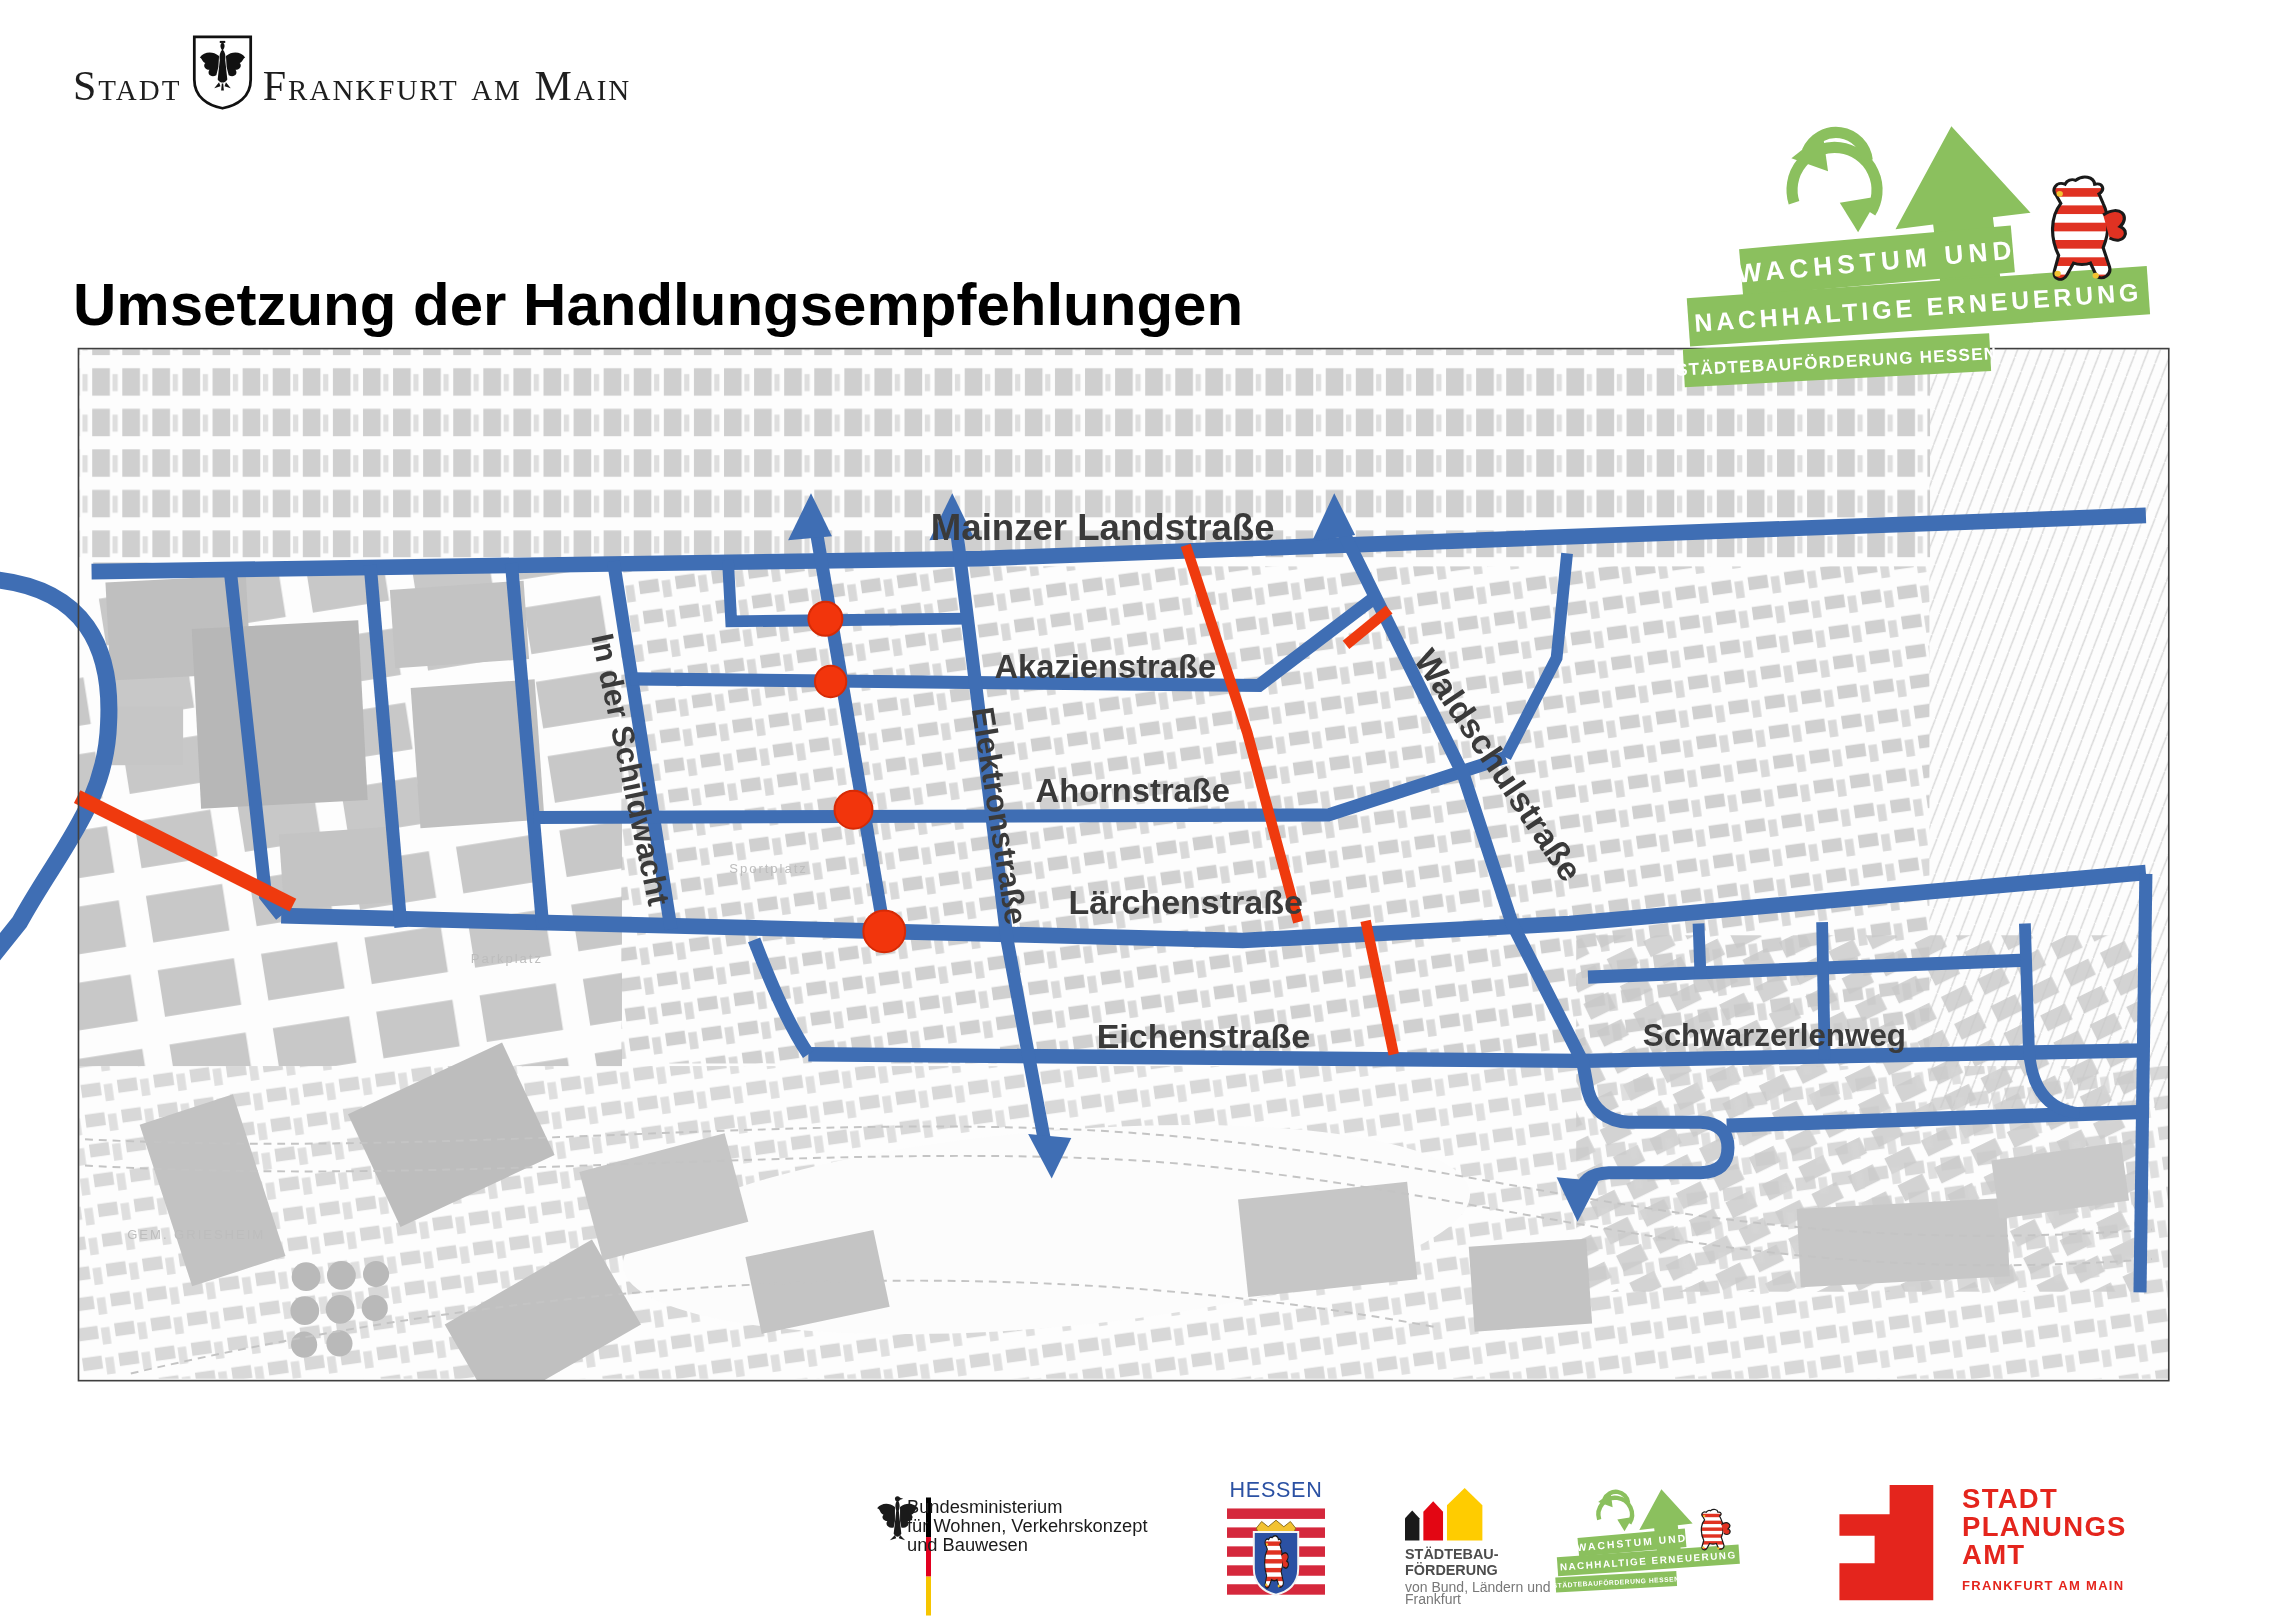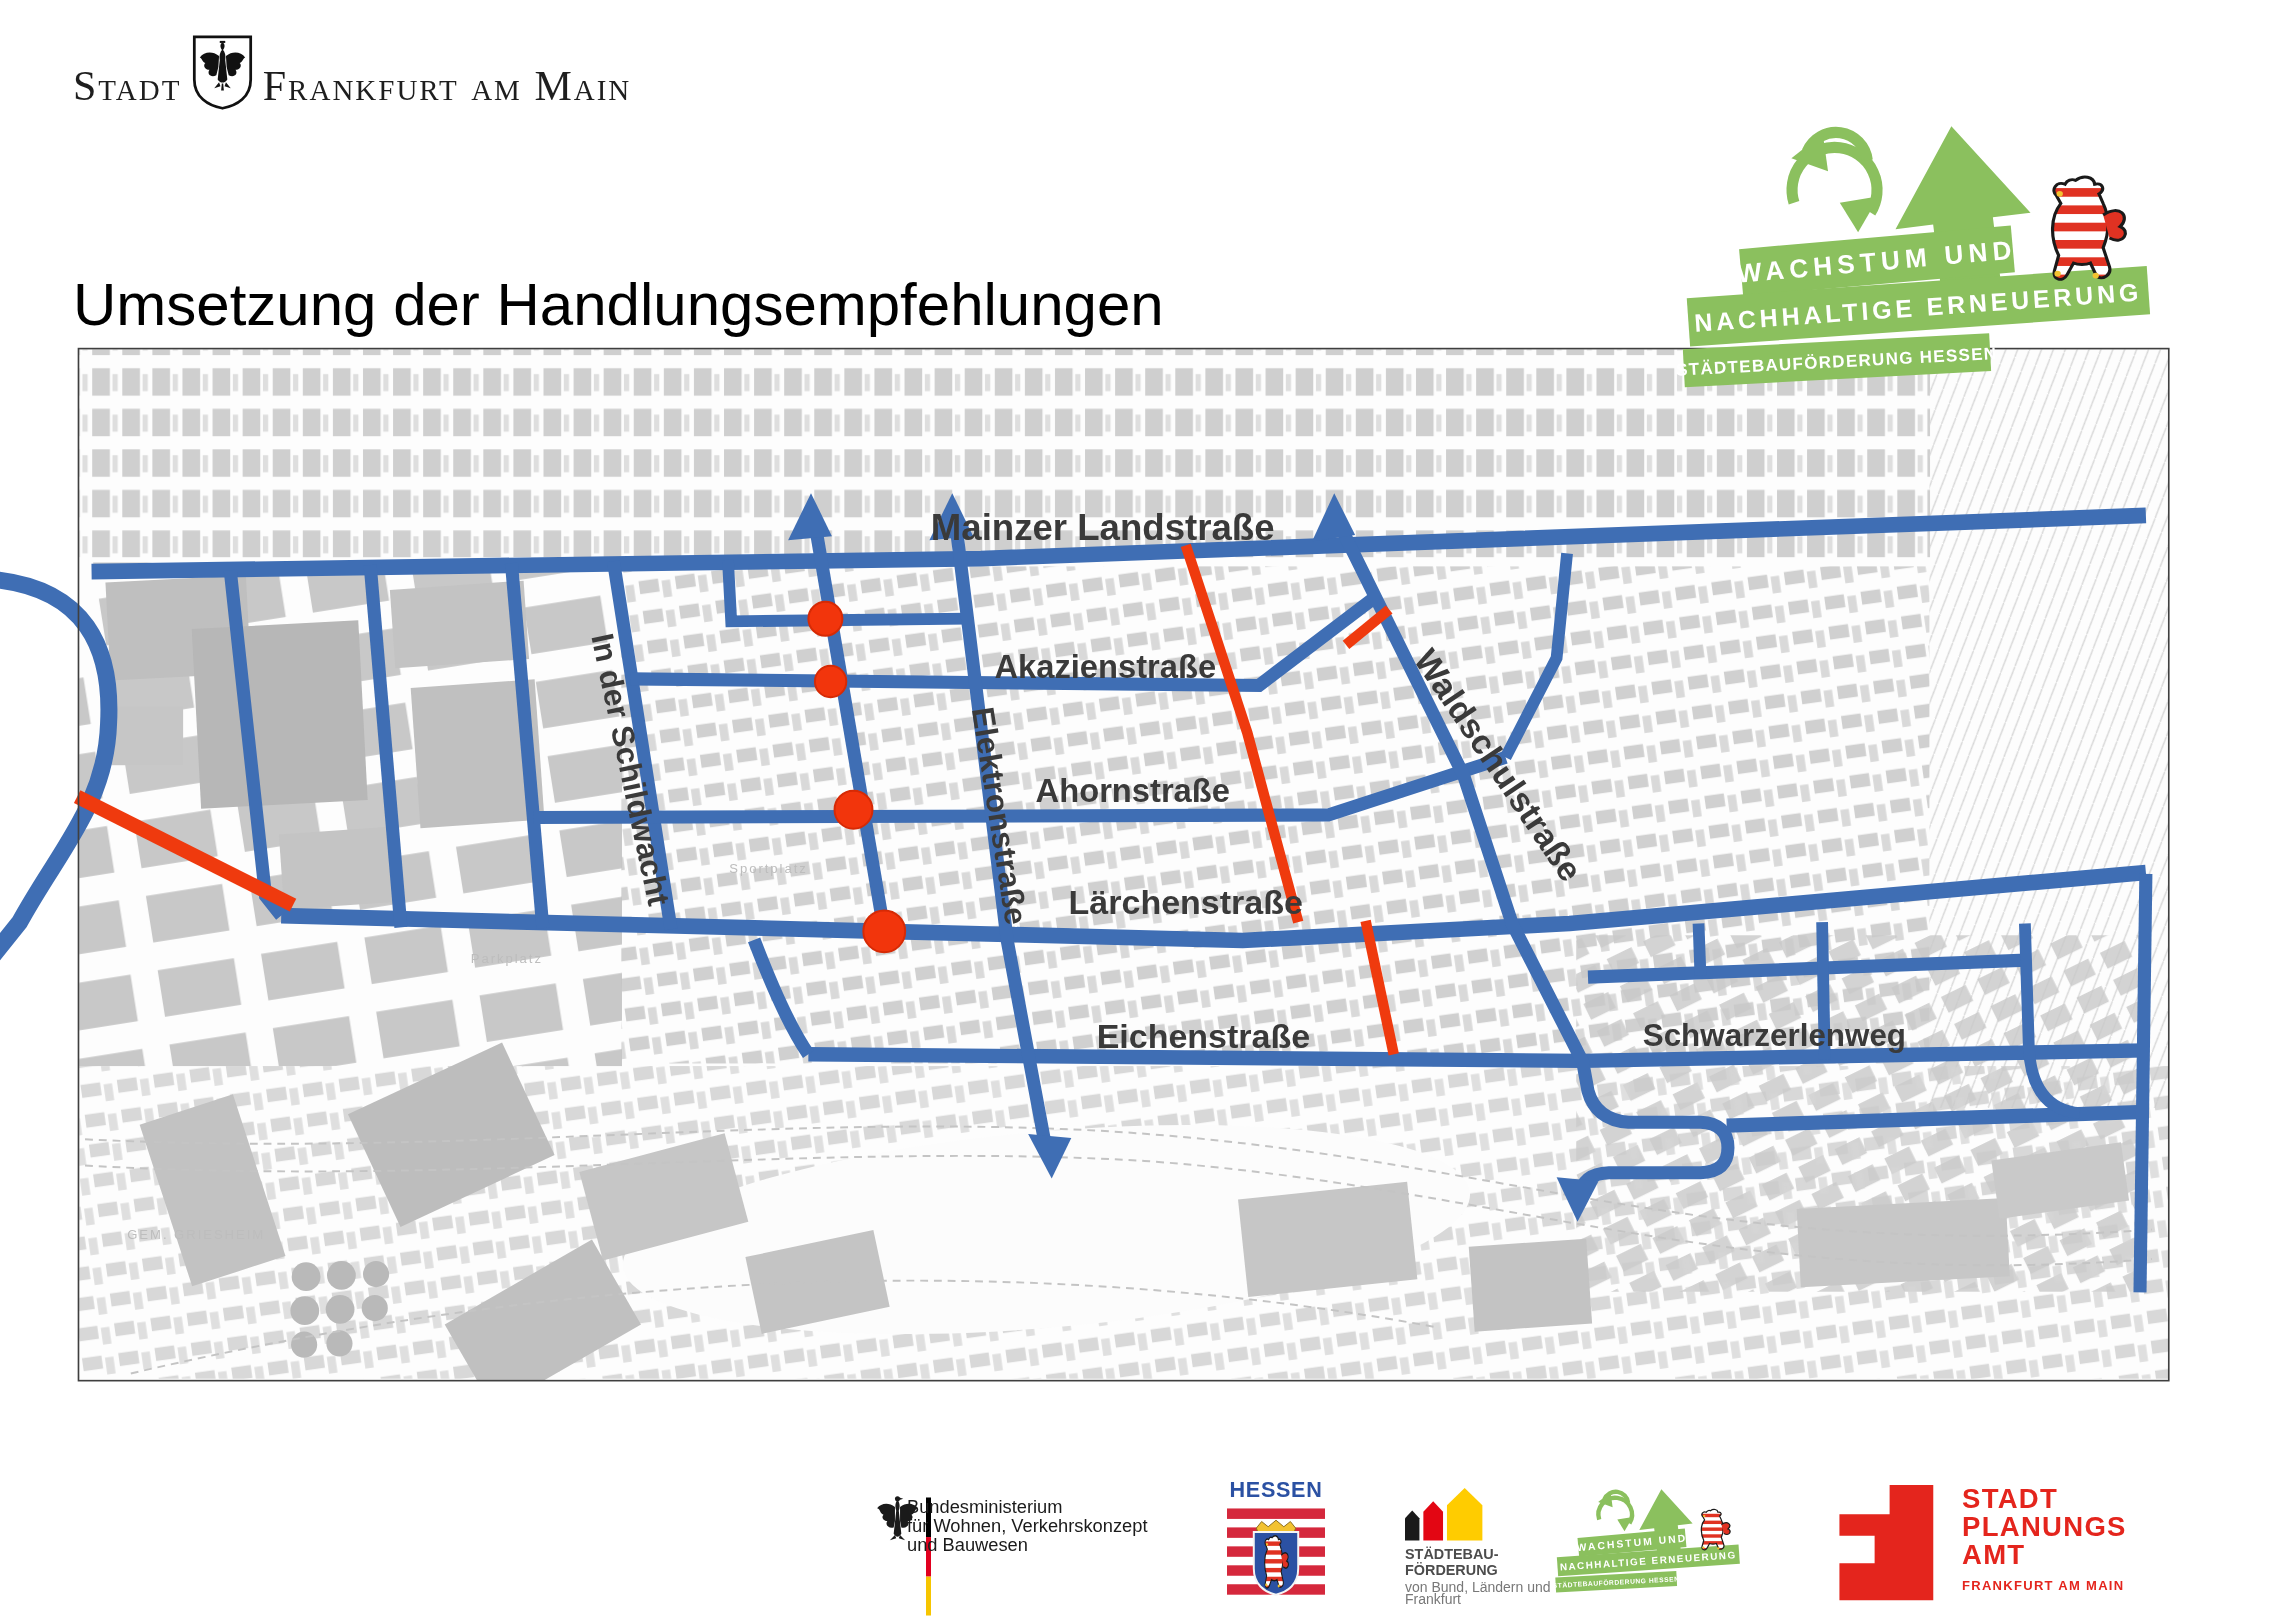--- a/index.html
+++ b/index.html
@@ -6,25 +6,25 @@
   #page{position:relative;width:2295px;height:1622px;background:#fff;overflow:hidden;
         font-family:"Liberation Sans",sans-serif;}
   .abs{position:absolute;}
   
   #citylogo{left:73px;top:34px;display:flex;align-items:flex-end;color:#1e1e1e;}
   .sc{font-variant:small-caps;font-size:42px;letter-spacing:2px;font-weight:400;
       font-family:"Liberation Serif",serif;line-height:1;}
   #crest{margin:0 9.2px -3.9px 9.2px;}
   .t1{left:73px;top:128px;font-size:44px;font-weight:700;color:#000;line-height:1;}
   .t2{left:73px;top:171px;font-size:60px;font-weight:700;color:#000;line-height:1;}
-  .t3{left:73px;top:275px;font-size:60px;font-weight:400;color:#000;line-height:1;}
+  .t3{left:73px;top:275px;font-size:60px;font-weight:700;color:#000;line-height:1;}
   
   .bund-text{left:907px;top:1497px;font-size:18.3px;line-height:19px;color:#1b1b1b;}
   .hessen-title{left:1227px;top:1477px;width:98px;text-align:center;font-size:21.6px;
-      font-weight:700;letter-spacing:0.7px;color:#2b51a3;}
+      font-weight:400;letter-spacing:0.7px;color:#2b51a3;}
   .stb-t1{left:1405px;top:1546px;font-size:14.4px;font-weight:700;color:#4c4c4c;line-height:16.4px;}
   .stb-sub{left:1405px;top:1582px;font-size:14px;color:#787878;line-height:11.8px;}
   .spa-text{left:1962px;top:1485px;color:#e4251d;font-weight:700;}
   .spa-big{font-size:27.5px;line-height:28px;letter-spacing:1.3px;}
   .spa-small{font-size:13px;letter-spacing:1.3px;margin-top:9.2px;}
   svg text{font-family:"Liberation Sans",sans-serif;}
   .street{font-weight:700;fill:#3a3a3a;}
   .faint{fill:#bdbdbd;letter-spacing:3px;font-size:20px;}
   .bannertxt{fill:#ffffff;font-weight:700;}
 </style>

